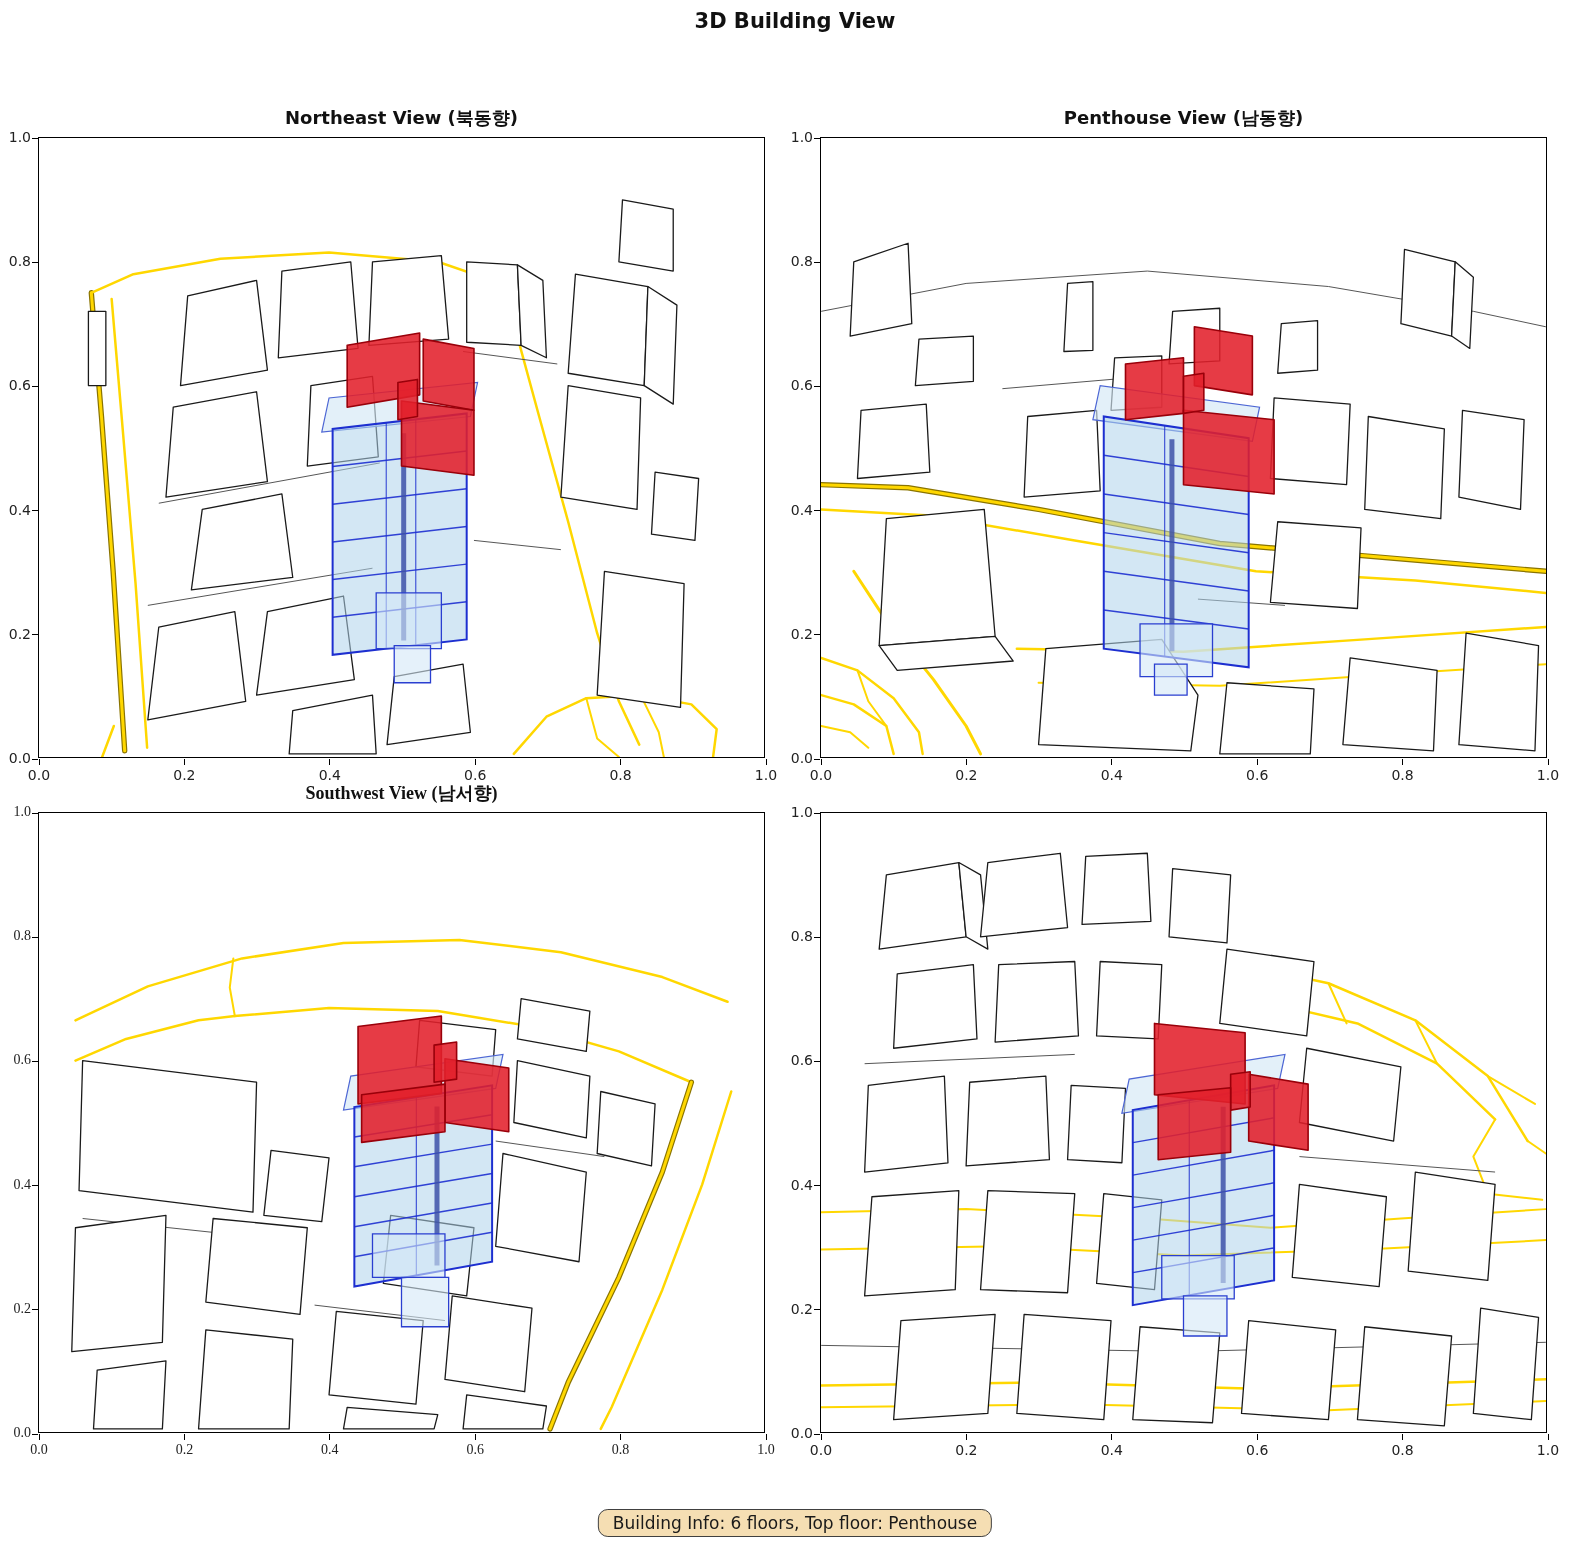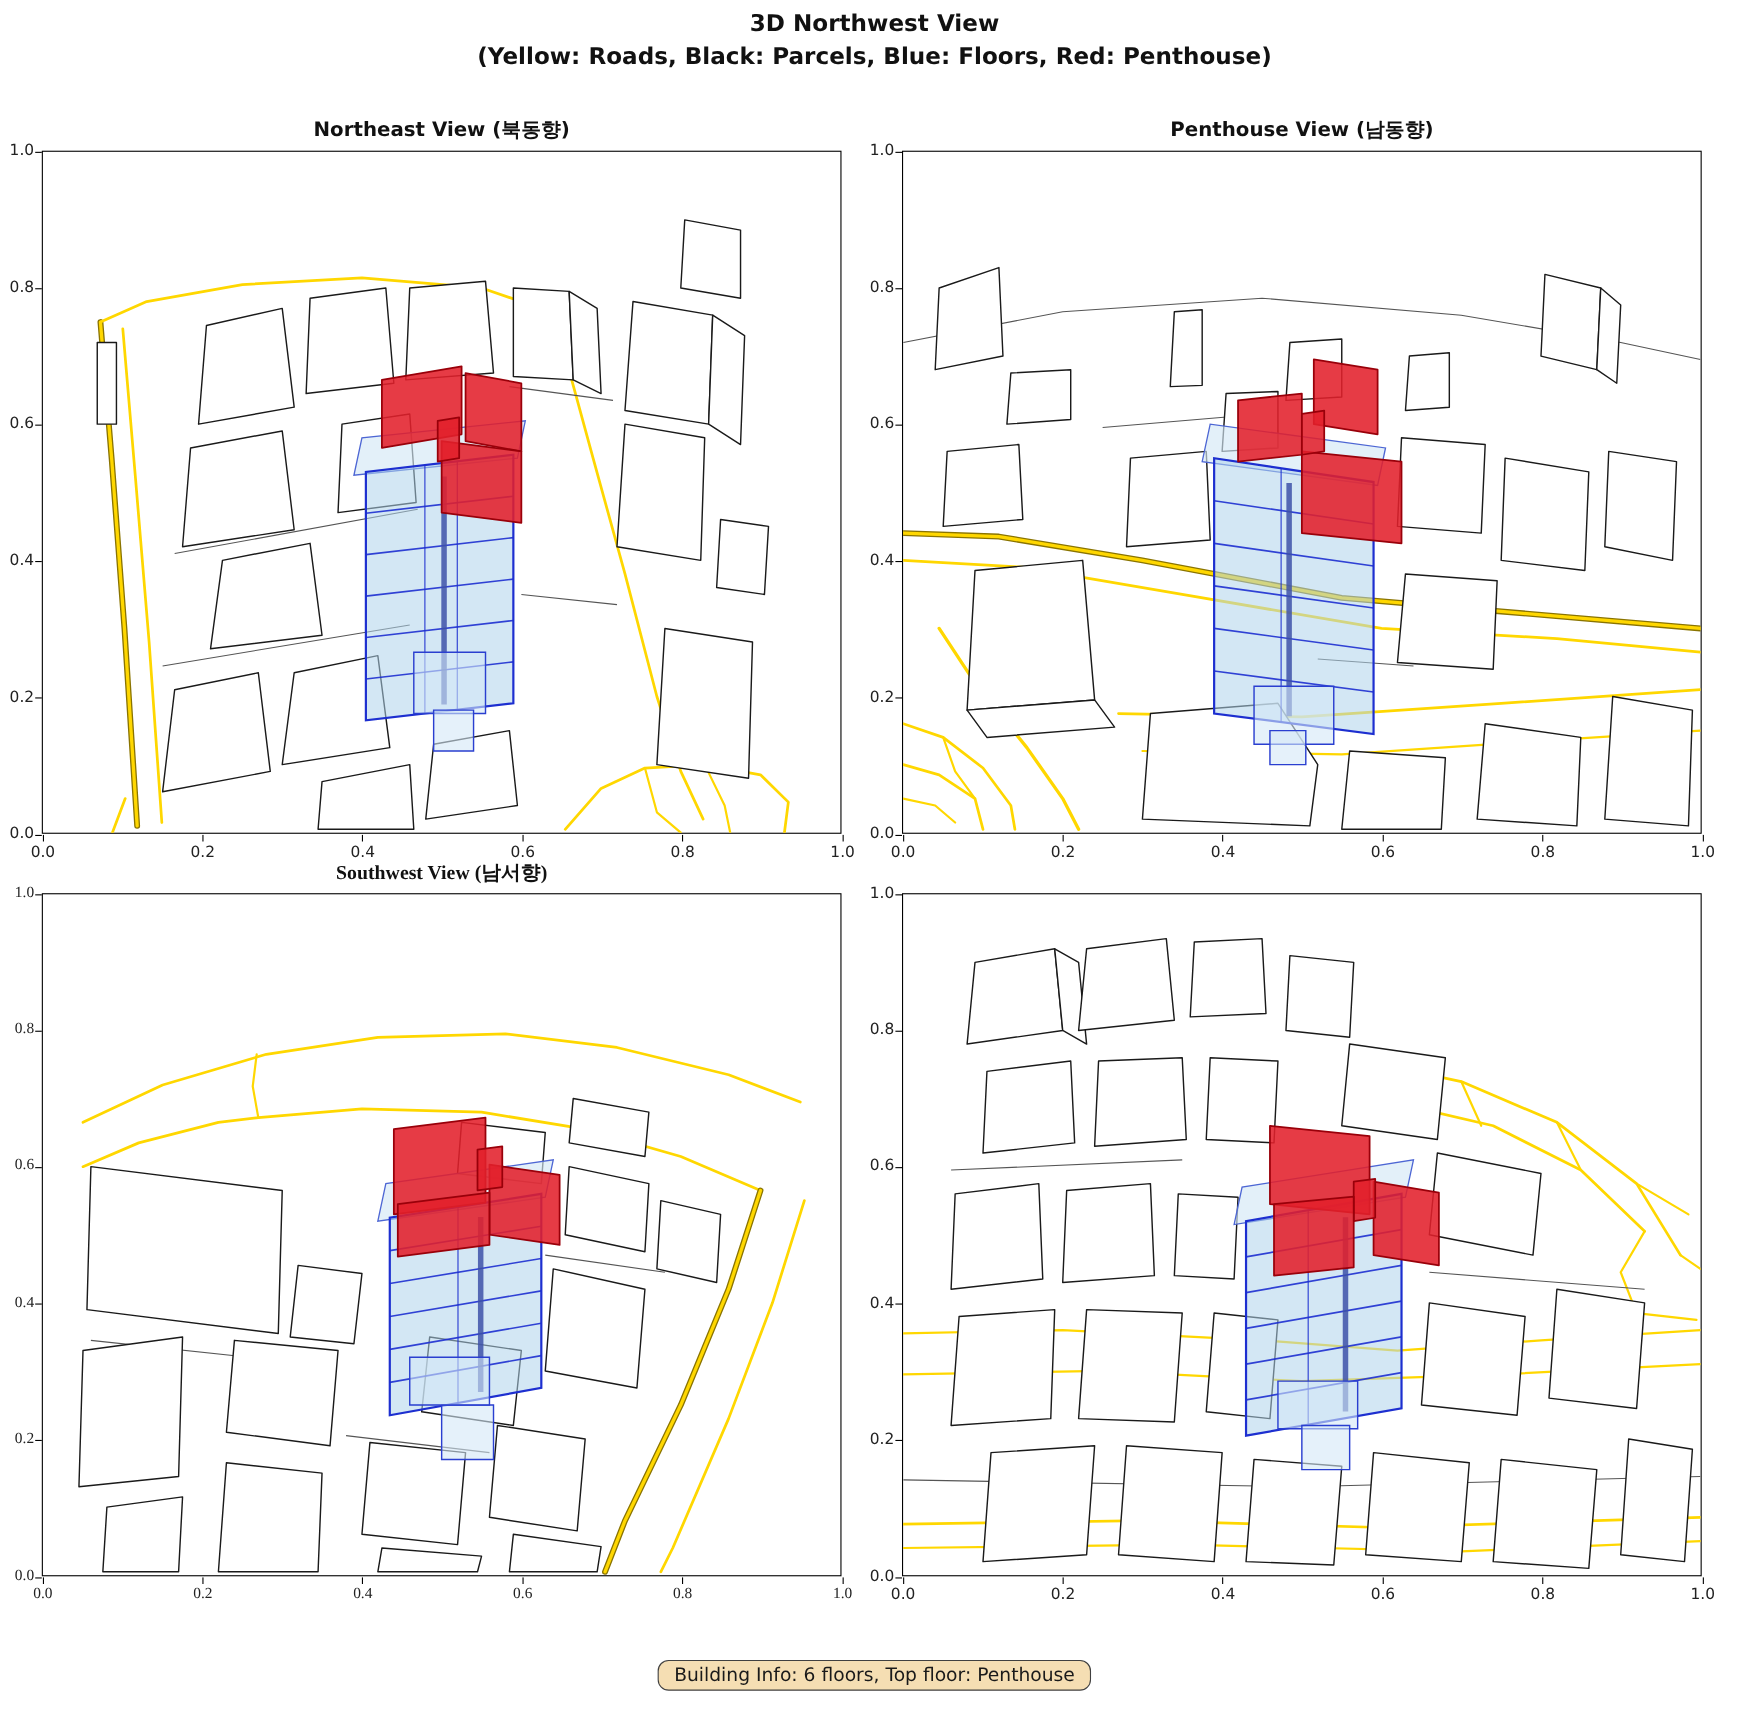--- a/index.html
+++ b/index.html
@@ -16,22 +16,21 @@
   .ytick-mark{position:absolute;width:6px;height:0;border-top:1.3px solid #000;left:-7px;}
   .xtick-mark{position:absolute;height:6px;width:0;border-left:1.3px solid #000;top:621px;}
   .caption{position:absolute;top:1509px;left:50%;transform:translateX(-50%);
     background:#f5deb3;border:1.6px solid #404040;border-radius:10px;
     padding:3px 14px;font-size:17px;color:#1a1a1a;white-space:nowrap;}
 </style>
 </head>
 <body>
 
 <div class="suptitle">
-  <div>3D Northwest View</div>
-  <div>(Yellow: Roads, Black: Parcels, Blue: Floors, Red: Penthouse)</div>
+  <div>3D Building View</div>
 </div>
 
 <div class="subplot sp-tl">
   <div class="sub-title">Northeast View (북동향)</div>
   <div class="axes">
       <svg viewBox="0 0 727 621">
         <polyline points="52.3,155.3 62.5,279.4 74.2,434.7 85.8,614.8" fill="none" stroke="#8a7400" stroke-width="5.4" stroke-linecap="round" stroke-linejoin="round"></polyline>
         <polyline points="52.3,155.3 62.5,279.4 74.2,434.7 85.8,614.8" fill="none" stroke="#FFD700" stroke-width="3" stroke-linecap="round" stroke-linejoin="round"></polyline>
         <polyline points="72.7,161.5 84.3,298.1 96.7,447.1 108.3,611.7" fill="none" stroke="#FFD700" stroke-width="2.5" stroke-linecap="round" stroke-linejoin="round"></polyline>
         <polyline points="52.3,155.3 94.5,136.6 181.8,121.1 290.8,114.9 399.9,124.2 454.4,142.8 476.2,186.3 501.6,279.4 530.7,385.0 559.8,496.8 581.6,565.1 602.0,608.6" fill="none" stroke="#FFD700" stroke-width="2.5" stroke-linecap="round" stroke-linejoin="round"></polyline>

